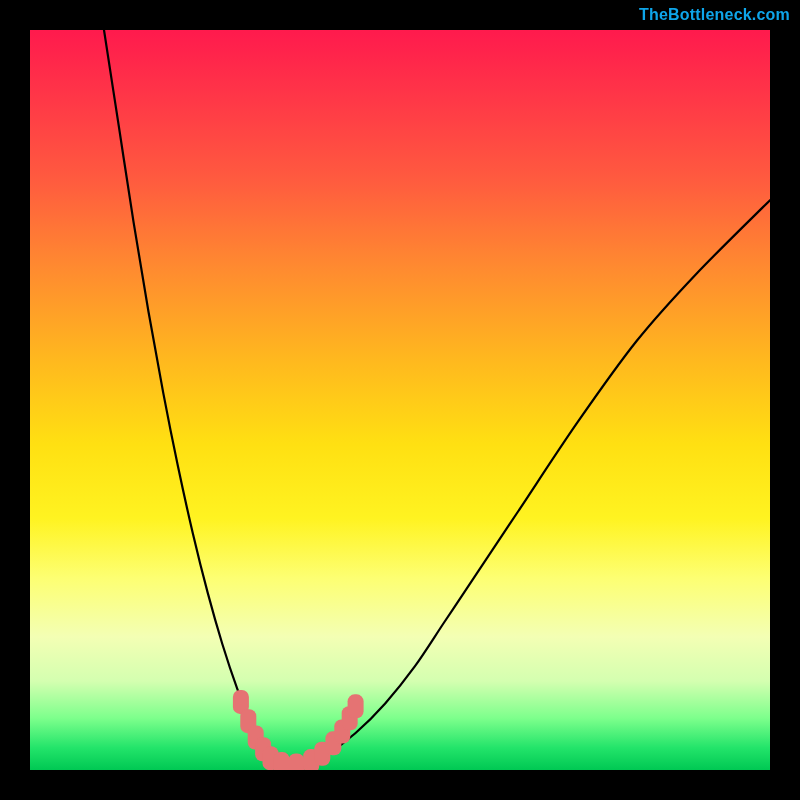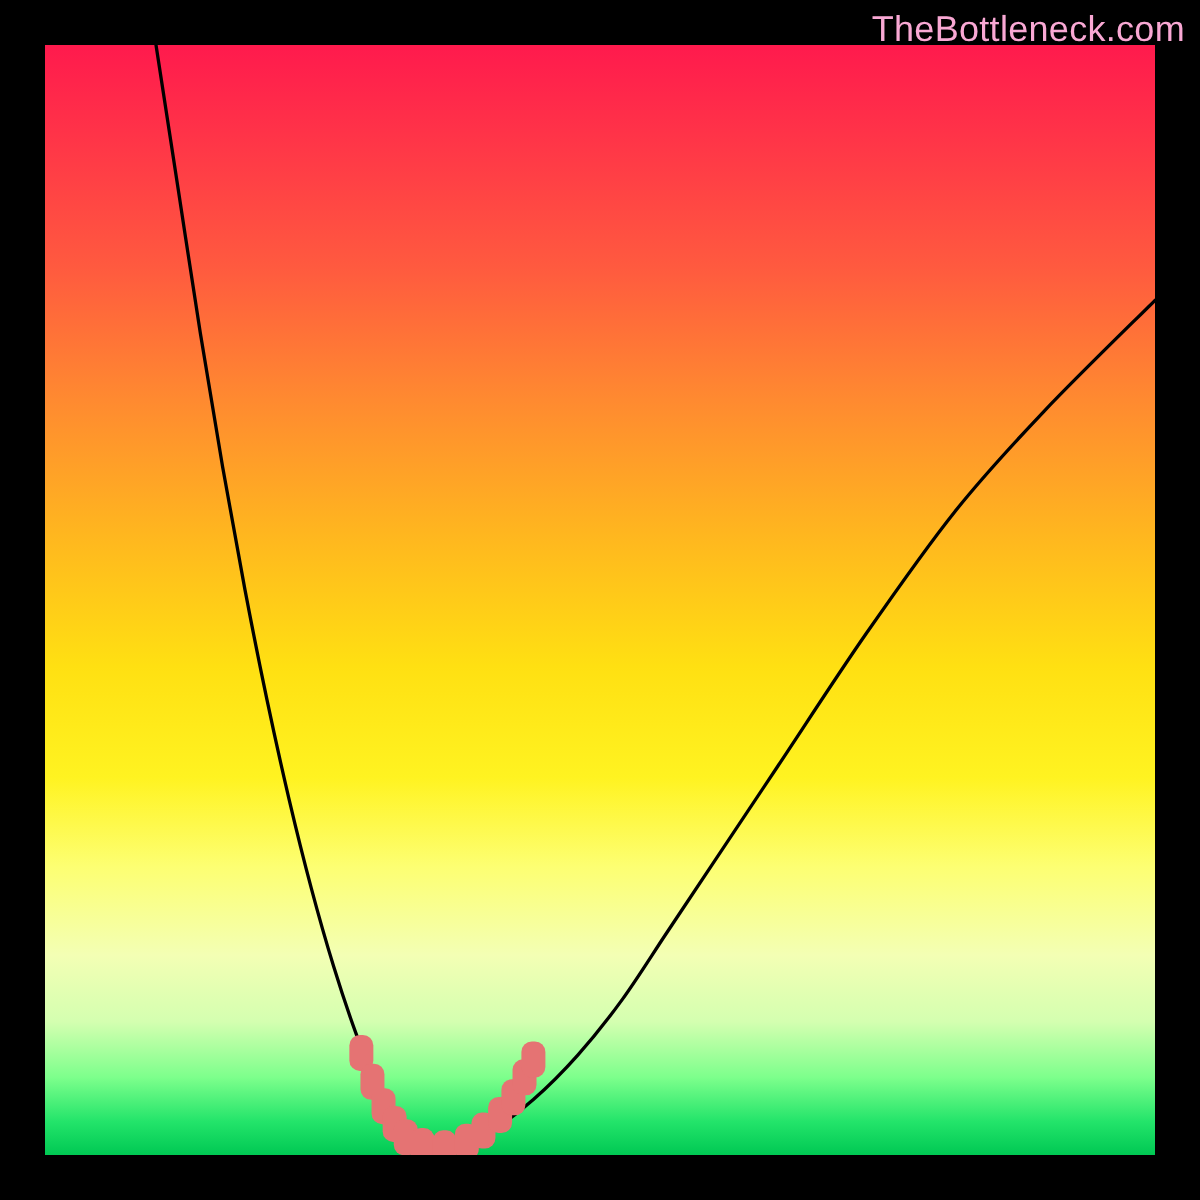--- a/index.html
+++ b/index.html
@@ -30,23 +30,23 @@
       #d4ffb0 88%,
       #7dff8c 93%,
       #23e46a 97%,
       #00c853 100%
     );
   }
   .watermark {
     position: absolute;
     top: 6px;
     right: 10px;
-    color: #f9a8d4;
-    font-size: 24px;
-    font-weight: 400;
+    color: #0ea5e9;
+    font-size: 16px;
+    font-weight: 700;
     letter-spacing: 0.2px;
     z-index: 30;
     user-select: none;
   }
   svg.curve {
     position: absolute;
     left: 0;
     top: 0;
     width: 740px;
     height: 740px;

